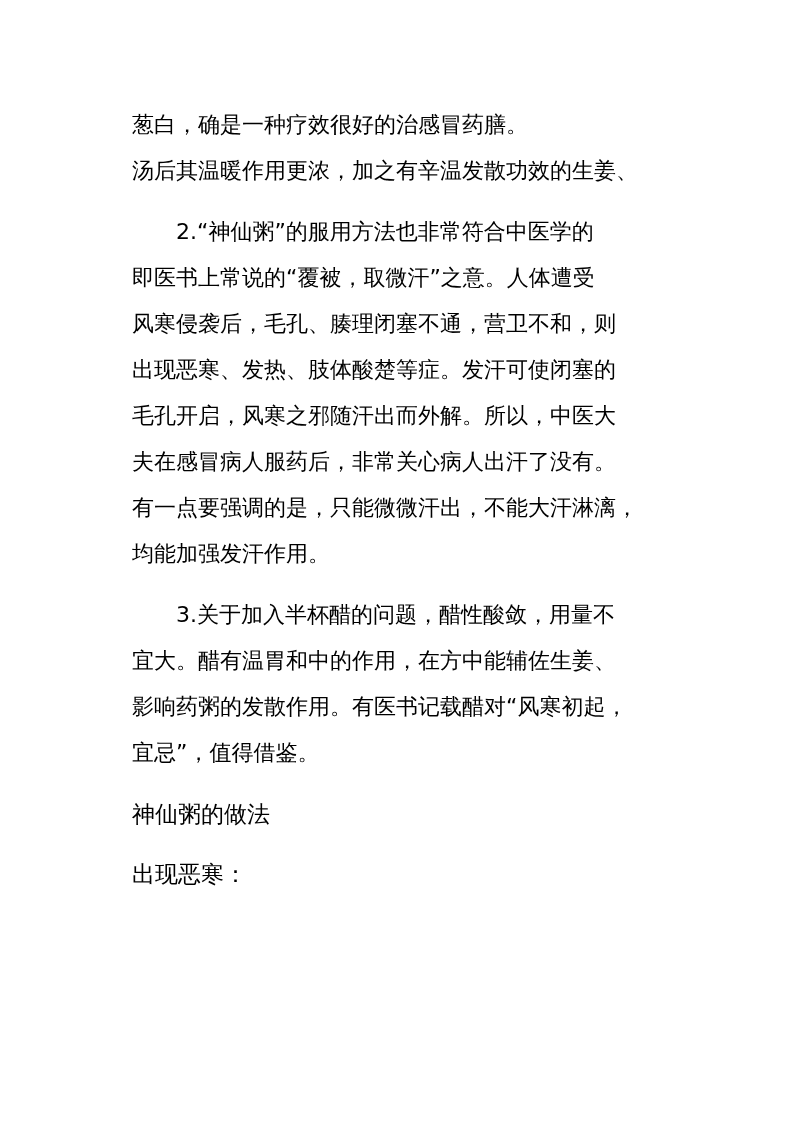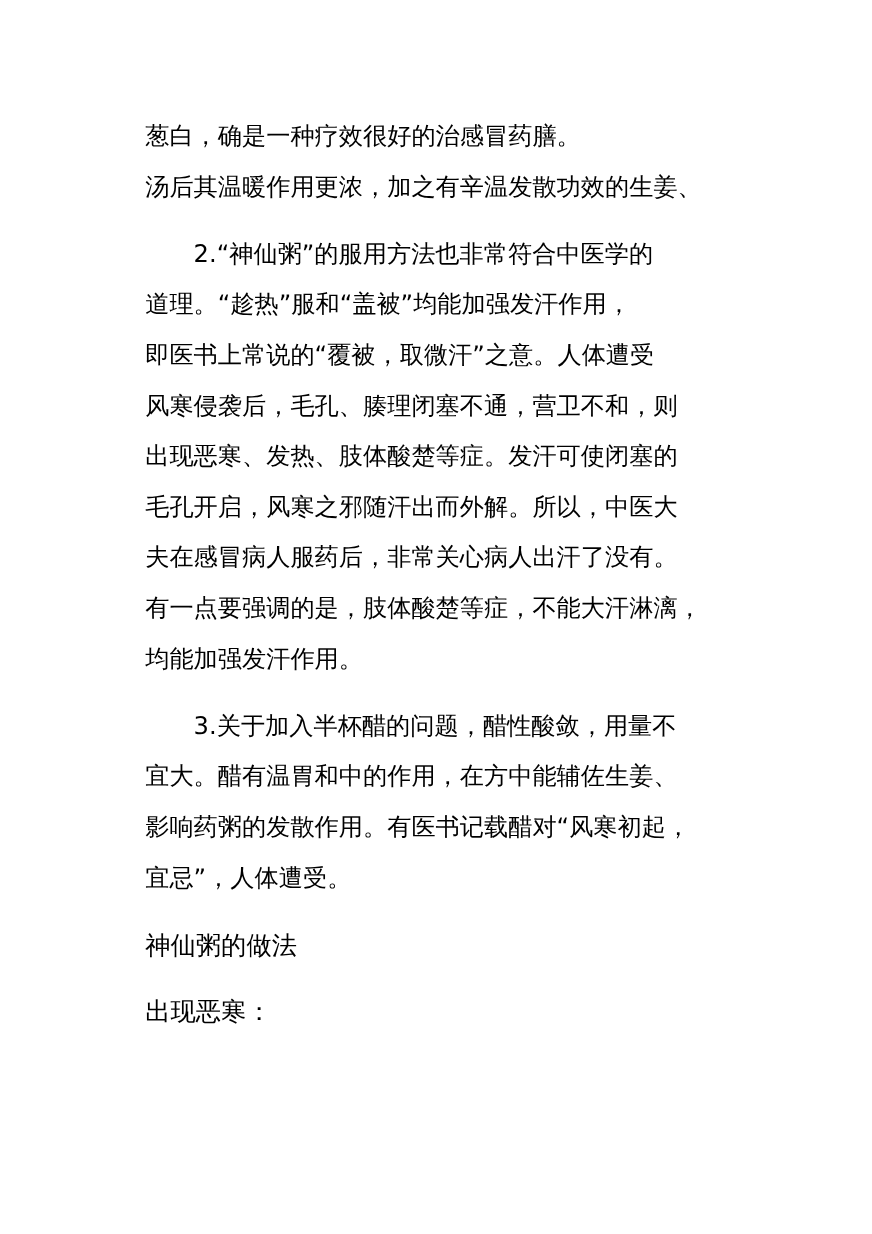--- a/index.html
+++ b/index.html
@@ -17,32 +17,31 @@
 <body>
 
 <div class="page">
   <div class="para">
     <span class="line">葱白，确是一种疗效很好的治感冒药膳。</span>
     <span class="line">汤后其温暖作用更浓，加之有辛温发散功效的生姜、</span>
   </div>
 
   <div class="para">
     <span class="line indent">2.“神仙粥”的服用方法也非常符合中医学的</span>
-    <span class="line">道理。“趁热”服和“盖被”均能加强发汗作用，</span>
     <span class="line">即医书上常说的“覆被，取微汗”之意。人体遭受</span>
     <span class="line">风寒侵袭后，毛孔、腠理闭塞不通，营卫不和，则</span>
     <span class="line">出现恶寒、发热、肢体酸楚等症。发汗可使闭塞的</span>
     <span class="line">毛孔开启，风寒之邪随汗出而外解。所以，中医大</span>
     <span class="line">夫在感冒病人服药后，非常关心病人出汗了没有。</span>
-    <span class="line">有一点要强调的是，肢体酸楚等症，不能大汗淋漓，</span>
+    <span class="line">有一点要强调的是，只能微微汗出，不能大汗淋漓，</span>
     <span class="line">均能加强发汗作用。</span>
   </div>
 
   <div class="para">
     <span class="line indent">3.关于加入半杯醋的问题，醋性酸敛，用量不</span>
     <span class="line">宜大。醋有温胃和中的作用，在方中能辅佐生姜、</span>
     <span class="line">影响药粥的发散作用。有医书记载醋对“风寒初起，</span>
-    <span class="line">宜忌”，人体遭受。</span>
+    <span class="line">宜忌”，值得借鉴。</span>
   </div>
 
   <div class="heading h1">神仙粥的做法</div>
   <div class="heading h2">出现恶寒：</div>
 </div>
 
 </body></html>

